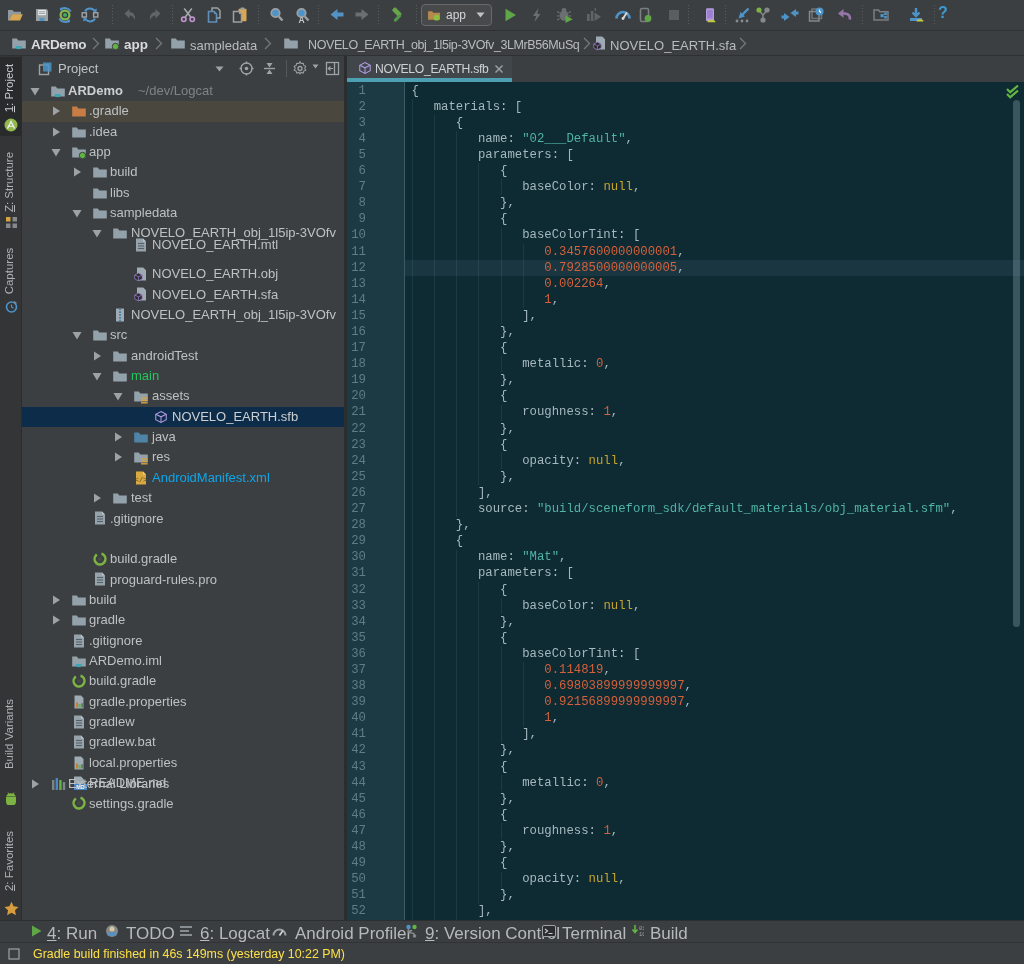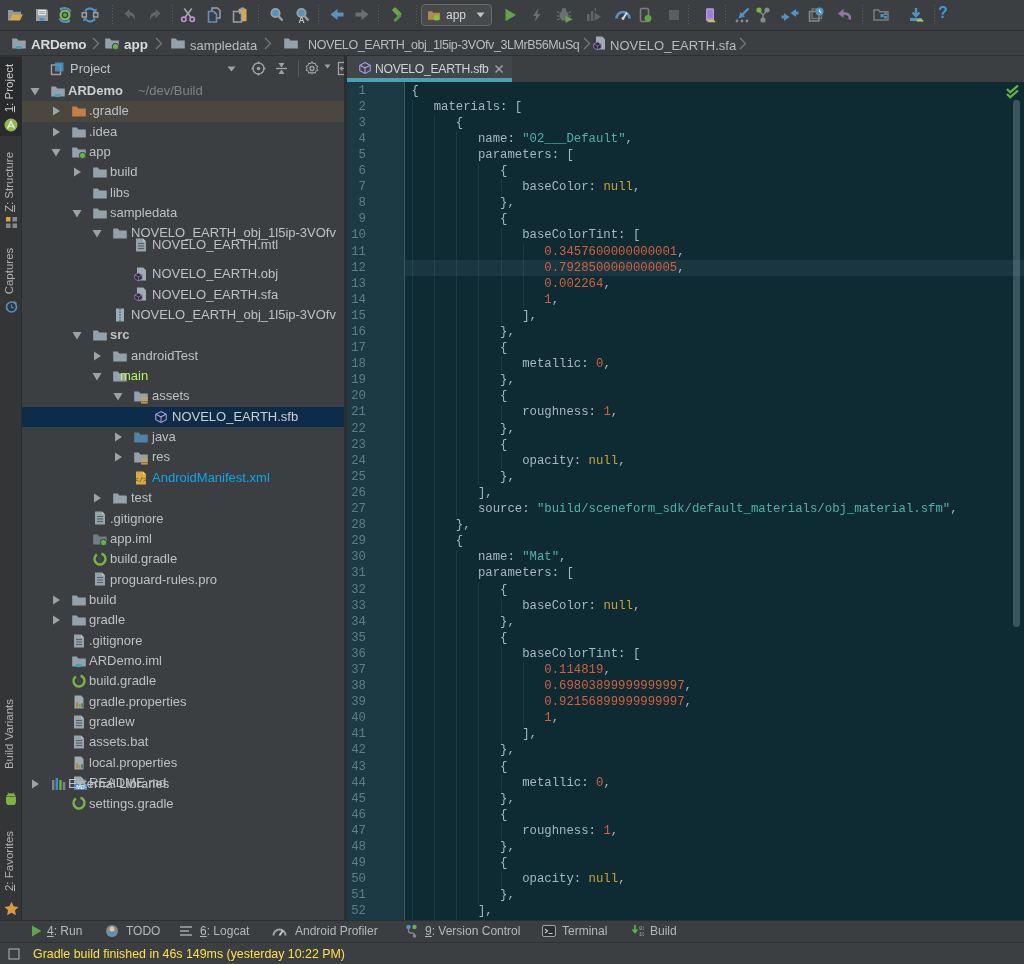--- a/index.html
+++ b/index.html
@@ -6,21 +6,21 @@
 #root{position:absolute;left:0;top:0;width:1024px;height:964px;}
 .sep{position:absolute;top:5px;height:21px;width:1px;
  background-image:repeating-linear-gradient(to bottom,#5a5d5f 0,#5a5d5f 1px,transparent 1px,transparent 3px);}
 .crumb{font-size:13px;color:#b9bcbe;}
 .crumb.b{font-weight:bold;color:#d8dadc;font-size:13.5px;}
 .treerow{position:absolute;left:0;width:100%;height:20.4px;}
 .tlabel{position:absolute;top:2.2px;font-size:13px;color:#bdc1c3;white-space:nowrap;}
 .vlab{position:absolute;font-size:11.5px;color:#aeb2b4;white-space:nowrap;transform:rotate(-90deg);}
 pre{margin:0;font-family:"Liberation Mono",monospace;font-size:12.3px;line-height:16.1px;}
 .s{color:#4fb3a5} .n{color:#d3613b} .k{color:#c9a42e}
-.bi{position:absolute;font-size:12px;color:#b6b9bb;white-space:nowrap;}
+.bi{position:absolute;font-size:17px;color:#b6b9bb;white-space:nowrap;}
 u{text-decoration:underline;}
 </style></head><body>
 <div id="root">
 <div class="abs" style="left:0;top:0;width:1024px;height:31px;background:#3c3f41;border-bottom:1px solid #2f3133;box-sizing:border-box"></div>
     <div id="tb">
       <svg class="abs" style="left:6.0px;top:6.0px" width="18" height="18" viewBox="0 0 18 18">
         <path d="M2 14.5 V4 h4.5 l1.3 1.7 H15 v3 H5.5 L3.5 14.5 z" fill="#8f99a1"></path>
         <path d="M5.8 8.3 H16.8 L14 14.5 H3.2 z" fill="#d8a753"></path>
       </svg>
       <svg class="abs" style="left:33.0px;top:6.0px" width="18" height="18" viewBox="0 0 18 18">
@@ -274,21 +274,21 @@
       <path d="M2 6 h10 v4.5 a5 5 0 0 1-10 0 z" fill="#7cb342"></path>
       <path d="M2.2 5.5 a5 4.5 0 0 1 9.6 0 z" fill="#7cb342"></path>
       <line x1="4" y1="1.5" x2="5" y2="3" stroke="#7cb342" stroke-width="1"></line>
       <line x1="10" y1="1.5" x2="9" y2="3" stroke="#7cb342" stroke-width="1"></line>
     </svg>
     <div class="vlab" style="left:-49px;top:853px;width:120px;height:16px;text-align:center;"><u>2</u>: Favorites</div>
     <svg class="abs" style="left:4px;top:901px" width="15" height="15" viewBox="0 0 15 15">
       <path d="M7.5 0.8 L9.6 5.2 L14.5 5.9 L11 9.3 L11.9 14.2 L7.5 11.8 L3.1 14.2 L4 9.3 L0.5 5.9 L5.4 5.2 z" fill="#d89b3d"></path>
     </svg>
     <div class="abs" style="left:22px;top:56px;width:322px;height:864px;background:#3c3f41;overflow:hidden" id="panel">
-      <div class="abs" style="left:12px;top:0;width:322px;height:25px">
+      <div class="abs" style="left:0;top:0;width:322px;height:25px">
         <svg class="abs" style="left:16px;top:5px" width="15" height="15" viewBox="0 0 15 15">
           <rect x="1.5" y="4" width="9" height="9.5" fill="none" stroke="#9da2a5" stroke-width="1.4"></rect>
           <rect x="5" y="1.5" width="8.5" height="9" fill="#4e94c8" opacity="0.85"></rect>
         </svg>
         <div class="abs" style="left:36px;top:5px;font-size:13px;color:#c0c3c5">Project</div>
         <svg class="abs" style="left:193px;top:10px" width="9" height="6" viewBox="0 0 9 6">
           <path d="M0.5 0.5 h8 L4.5 5.5 z" fill="#9da2a5"></path>
         </svg>
         <svg class="abs" style="left:217px;top:5px" width="15" height="15" viewBox="0 0 15 15">
           <circle cx="7.5" cy="7.5" r="5.5" fill="none" stroke="#9da2a5" stroke-width="1.4"></circle>
@@ -320,21 +320,21 @@
       </div>
       <div class="treerow" style="top:24.8px;">
         <svg class="abs" style="left:8.0px;top:6px" width="10" height="9" viewBox="0 0 10 9">
           <path d="M0.5 1 L9.5 1 L5 8.5 z" fill="#9da2a6"></path>
         </svg>
         <svg class="abs" style="left:28.0px;top:2px" width="16" height="16" viewBox="0 0 16 16">
           <path d="M1.2 13.5 V3.6 h4.6 l1.5 1.9 h7.5 v8 z" fill="#93a1ab"></path>
           <path d="M4.5 11 a3.2 3.2 0 0 0 6.4 0 z" fill="#3ea6b2"></path>
         </svg>
         <div class="tlabel" style="left:46px;font-weight:bold;color:#cccfd1">ARDemo</div>
-        <div class="tlabel" style="left:116px;color:#7e8386">~/dev/Build</div>
+        <div class="tlabel" style="left:116px;color:#7e8386">~/dev/Logcat</div>
       </div>
       <div class="treerow" style="top:45.2px;background:#4a473f;">
         <svg class="abs" style="left:29.8px;top:5px" width="9" height="10" viewBox="0 0 9 10">
           <path d="M1 0.5 L8 5 L1 9.5 z" fill="#9da2a6"></path>
         </svg>
         <svg class="abs" style="left:48.8px;top:2px" width="16" height="16" viewBox="0 0 16 16">
           <path d="M1.2 13.5 V3.6 h4.6 l1.5 1.9 h7.5 v8 z" fill="#c77d45"></path>
         </svg>
         <div class="tlabel" style="left:67px;color:#bdc1c3">.gradle</div>
       </div>
@@ -424,21 +424,21 @@
       </div>
       <div class="treerow" style="top:248.8px;">
         <svg class="abs" style="left:90.4px;top:2px" width="16" height="16" viewBox="0 0 16 16">
           <path d="M4 1.5 h8 V14.5 H4 z" fill="#9fabb2"></path>
           <g stroke="#3178a8" stroke-width="1.6" stroke-dasharray="1.6 1.2">
             <line x1="8" y1="1.5" x2="8" y2="14.5"></line>
           </g>
         </svg>
         <div class="tlabel" style="left:109px;color:#bdc1c3">NOVELO_EARTH_obj_1l5ip-3VOfv</div>
       </div>
-      <div class="treerow" style="top:269.1px;font-weight:bold;">
+      <div class="treerow" style="top:269.1px;">
         <svg class="abs" style="left:49.6px;top:6px" width="10" height="9" viewBox="0 0 10 9">
           <path d="M0.5 1 L9.5 1 L5 8.5 z" fill="#9da2a6"></path>
         </svg>
         <svg class="abs" style="left:69.6px;top:2px" width="16" height="16" viewBox="0 0 16 16">
           <path d="M1.2 13.5 V3.6 h4.6 l1.5 1.9 h7.5 v8 z" fill="#93a1ab"></path>
         </svg>
         <div class="tlabel" style="left:88px;color:#bdc1c3">src</div>
       </div>
       <div class="treerow" style="top:289.5px;">
         <svg class="abs" style="left:71.4px;top:5px" width="9" height="10" viewBox="0 0 9 10">
@@ -449,21 +449,21 @@
         </svg>
         <div class="tlabel" style="left:109px;color:#bdc1c3">androidTest</div>
       </div>
       <div class="treerow" style="top:309.8px;">
         <svg class="abs" style="left:70.4px;top:6px" width="10" height="9" viewBox="0 0 10 9">
           <path d="M0.5 1 L9.5 1 L5 8.5 z" fill="#9da2a6"></path>
         </svg>
         <svg class="abs" style="left:90.4px;top:2px" width="16" height="16" viewBox="0 0 16 16">
           <path d="M1.2 13.5 V3.6 h4.6 l1.5 1.9 h7.5 v8 z" fill="#93a1ab"></path>
         </svg>
-        <div class="tlabel" style="left:98px;color:#bef264">main</div>
+        <div class="tlabel" style="left:109px;color:#22c55e">main</div>
       </div>
       <div class="treerow" style="top:330.2px;">
         <svg class="abs" style="left:91.2px;top:6px" width="10" height="9" viewBox="0 0 10 9">
           <path d="M0.5 1 L9.5 1 L5 8.5 z" fill="#9da2a6"></path>
         </svg>
         <svg class="abs" style="left:111.2px;top:2px" width="16" height="16" viewBox="0 0 16 16">
           <path d="M1.2 13.5 V3.6 h4.6 l1.5 1.9 h7.5 v8 z" fill="#93a1ab"></path>
           <g stroke="#d6a343" stroke-width="1.4">
             <line x1="8" y1="10" x2="14.6" y2="10"></line>
             <line x1="8" y1="12.4" x2="14.6" y2="12.4"></line>
@@ -526,27 +526,20 @@
           <path d="M3 1.5 h7 l3 3 V14.5 H3 z" fill="#97a3aa"></path>
           <path d="M10 1.5 l3 3 h-3 z" fill="#bcc4c9"></path>
           <g stroke="#54616a" stroke-width="1.1">
             <line x1="5" y1="6.5" x2="11" y2="6.5"></line>
             <line x1="5" y1="9" x2="11" y2="9"></line>
             <line x1="5" y1="11.5" x2="11" y2="11.5"></line>
           </g>
         </svg>
         <div class="tlabel" style="left:88px;color:#bdc1c3">.gitignore</div>
       </div>
-      <div class="treerow" style="top:472.7px;">
-        <svg class="abs" style="left:69.6px;top:2px" width="16" height="16" viewBox="0 0 16 16">
-          <path d="M1.2 13.5 V3.6 h4.6 l1.5 1.9 h7.5 v8 z" fill="#717d85"></path>
-          <circle cx="11.5" cy="11.5" r="3.2" fill="#62b543" stroke="#3c3f41" stroke-width="1"></circle>
-        </svg>
-        <div class="tlabel" style="left:88px;color:#bdc1c3">app.iml</div>
-      </div>
       <div class="treerow" style="top:493.1px;">
         <svg class="abs" style="left:69.6px;top:2px" width="16" height="16" viewBox="0 0 16 16">
           <circle cx="8" cy="8" r="5.4" fill="none" stroke="#7cb342" stroke-width="2.6" stroke-dasharray="18 4.5" transform="rotate(40 8 8)"></circle>
           <circle cx="8" cy="8" r="2.1" fill="#45494b"></circle>
         </svg>
         <div class="tlabel" style="left:88px;color:#bdc1c3">build.gradle</div>
       </div>
       <div class="treerow" style="top:513.4px;">
         <svg class="abs" style="left:69.6px;top:2px" width="16" height="16" viewBox="0 0 16 16">
           <path d="M3 1.5 h7 l3 3 V14.5 H3 z" fill="#97a3aa"></path>
@@ -629,21 +622,21 @@
       <div class="treerow" style="top:676.3px;">
         <svg class="abs" style="left:48.8px;top:2px" width="16" height="16" viewBox="0 0 16 16">
           <path d="M3 1.5 h7 l3 3 V14.5 H3 z" fill="#97a3aa"></path>
           <path d="M10 1.5 l3 3 h-3 z" fill="#bcc4c9"></path>
           <g stroke="#54616a" stroke-width="1.1">
             <line x1="5" y1="6.5" x2="11" y2="6.5"></line>
             <line x1="5" y1="9" x2="11" y2="9"></line>
             <line x1="5" y1="11.5" x2="11" y2="11.5"></line>
           </g>
         </svg>
-        <div class="tlabel" style="left:67px;color:#bdc1c3">assets.bat</div>
+        <div class="tlabel" style="left:67px;color:#bdc1c3">gradlew.bat</div>
       </div>
       <div class="treerow" style="top:696.7px;">
         <svg class="abs" style="left:48.8px;top:2px" width="16" height="16" viewBox="0 0 16 16">
           <path d="M3.5 1.5 h6.5 l2.5 2.5 V14.5 H3.5 z" fill="#9fabb2"></path>
           <g>
             <rect x="5" y="8.5" width="2" height="5" fill="#c77b3a"></rect>
             <rect x="7.6" y="10" width="2" height="3.5" fill="#62b543"></rect>
             <rect x="10.2" y="9.2" width="2" height="4.3" fill="#6a7478"></rect>
           </g>
         </svg>

